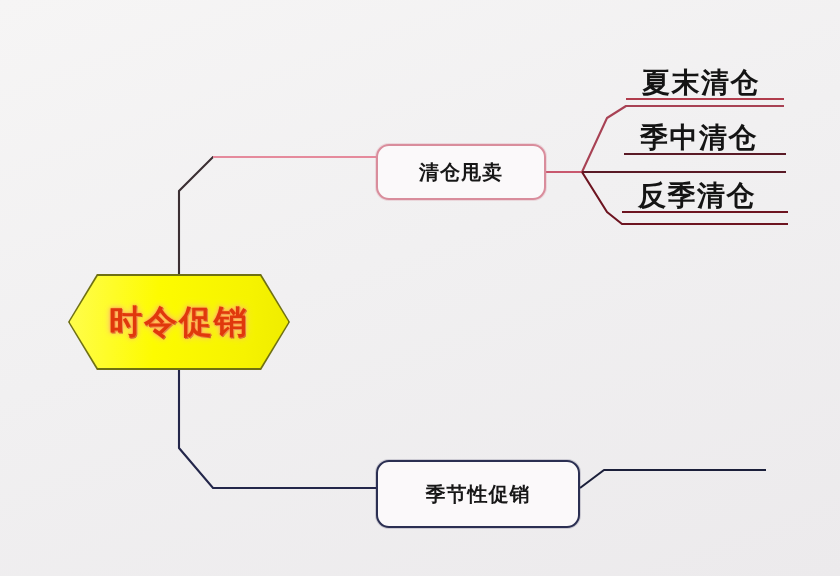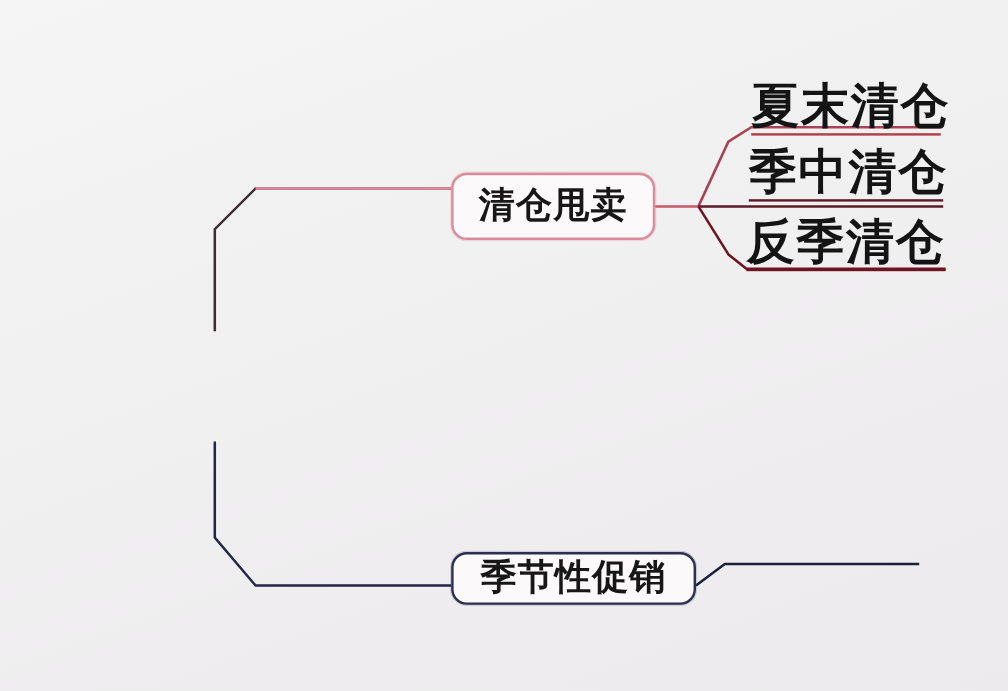--- a/index.html
+++ b/index.html
@@ -73,55 +73,56 @@
     position: absolute;
     display: flex;
     align-items: center;
     justify-content: center;
     background: #fbf9fa;
     border-radius: 13px;
     box-sizing: border-box;
     white-space: nowrap;
   }
   .node-box .node-text {
-    font-size: 30px;
+    font-size: 20px;
     font-weight: 600;
     color: #171717;
     letter-spacing: 1px;
     line-height: 1;
   }
   #node-clearance {
     left: 376px;
     top: 144px;
     width: 170px;
     height: 56px;
     border: 2px solid #d98d9c;
     box-shadow: 0 0 0 1px rgba(217,141,156,0.25);
   }
   #node-seasonal {
     left: 376px;
     top: 460px;
     width: 204px;
-    height: 44px;
+    height: 68px;
     border: 2px solid #2b2f52;
     box-shadow: 0 0 0 1px rgba(43,47,82,0.18);
   }
 
   
   .leaf {
     position: absolute;
     white-space: nowrap;
   }
   .leaf .leaf-text {
     display: block;
-    font-size: 40px;
+    font-size: 28px;
     font-weight: 600;
     color: #141414;
     letter-spacing: 1.5px;
     line-height: 1.05;
+    margin-left: 16px;
   }
   .leaf-underline {
     display: block;
     height: 2px;
     margin-top: 1px;
   }
   #leaf-summer-end   { left: 626px; top: 68px;  }
   #leaf-summer-end   .leaf-underline { width: 158px; background: #b03c4c; }
   #leaf-mid-season   { left: 624px; top: 123px; }
   #leaf-mid-season   .leaf-underline { width: 162px; background: #5a1a26; }
@@ -159,20 +160,25 @@
 
     <path d="M 582 172 L 786 172" fill="none" stroke="#5a1a26" stroke-width="2.1"></path>
 
     <path d="M 582 172 L 607 212 L 622 224 L 788 224" fill="none" stroke="#6d1420" stroke-width="2.1" stroke-linejoin="round"></path>
 
     <path d="M 179 368 L 179 448 L 213 488 L 376 488" fill="none" stroke="#23264a" stroke-width="2.1" stroke-linejoin="miter"></path>
 
     <path d="M 580 488 L 604 470 L 618 470 L 766 470" fill="none" stroke="#1b1f3a" stroke-width="2.1" stroke-linejoin="round"></path>
   </svg>
 
+  <div class="hex-wrap">
+    <div class="hex-border"></div>
+    <div class="hex-inner"></div>
+    <div class="hex-label">时令促销</div>
+  </div>
 
   <div class="node-box" id="node-clearance">
     <span class="node-text">清仓甩卖</span>
   </div>
 
   <div class="leaf" id="leaf-summer-end">
     <span class="leaf-text">夏末清仓</span>
     <span class="leaf-underline"></span>
   </div>
 

